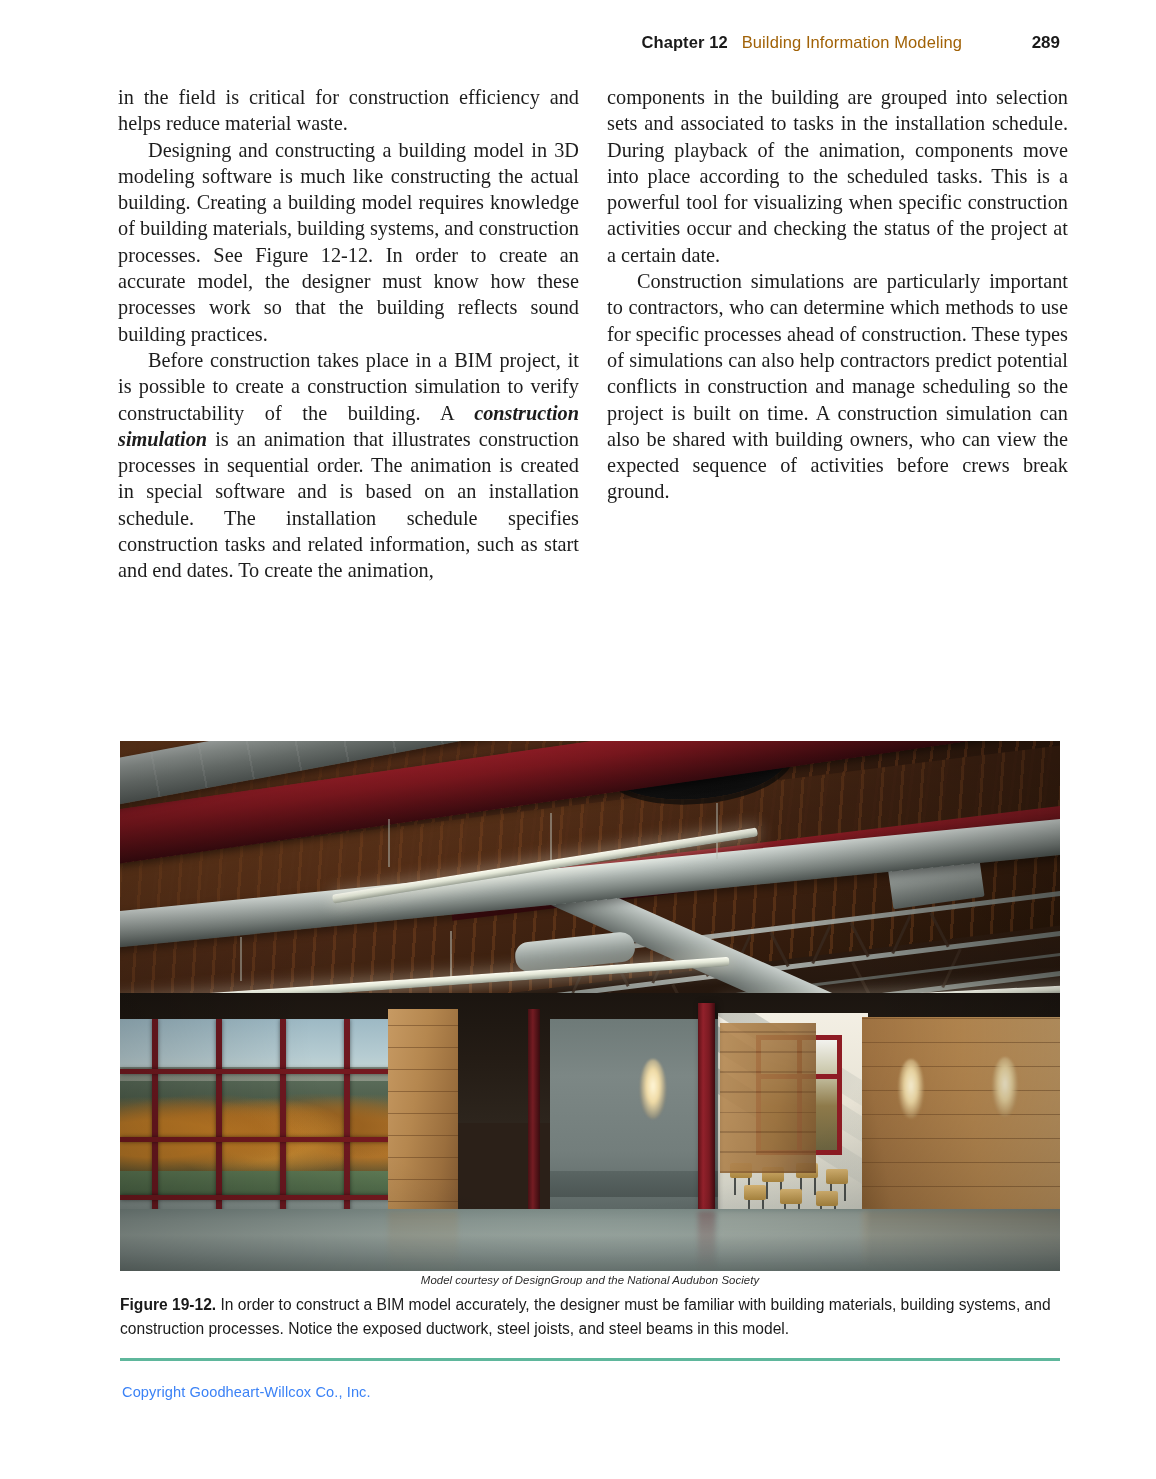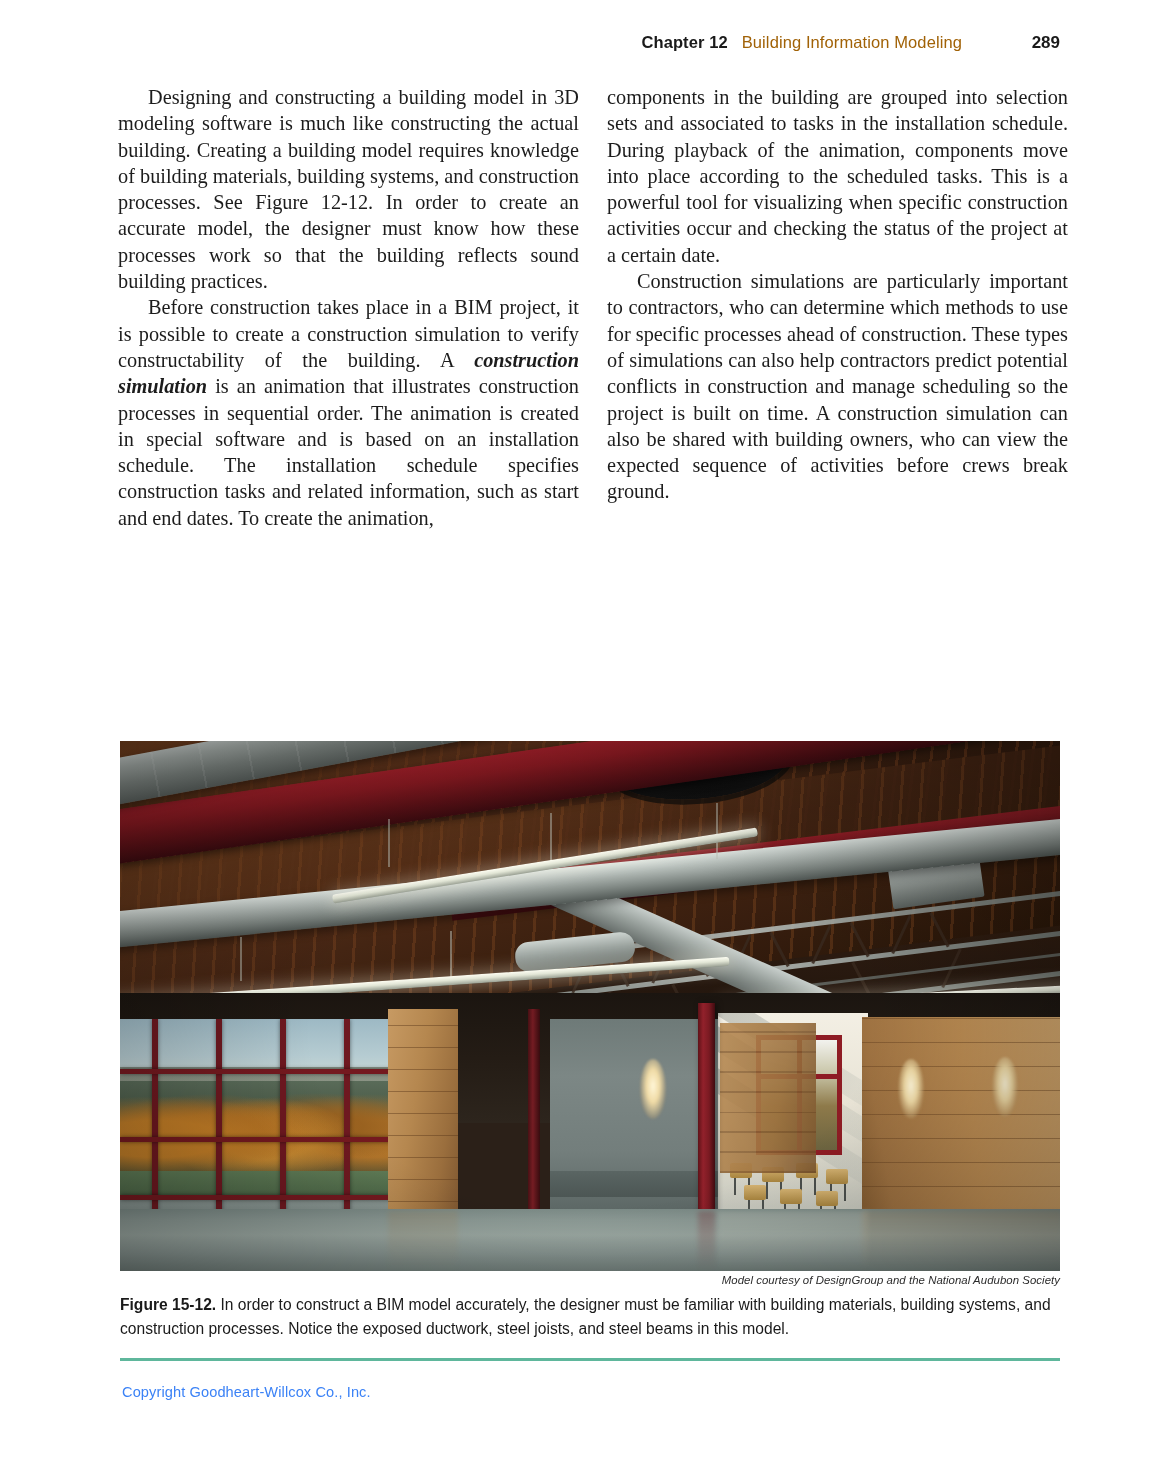--- a/index.html
+++ b/index.html
@@ -375,21 +375,21 @@
 
   
   .vignette{
     position:absolute; inset:0; pointer-events:none;
     background:radial-gradient(ellipse at 50% 55%, rgba(0,0,0,0) 42%, rgba(0,0,0,.35) 100%);
   }
 
   
   .credit {
     margin-top: 3px;
-    text-align: right;
+    text-align: center;
     font-family: "Liberation Sans", sans-serif;
     font-style: italic;
     font-size: 11.4px;
     color: #2b2b2b;
     letter-spacing: 0.05px;
   }
   .caption {
     margin-top: 7px;
     font-family: "Liberation Sans", sans-serif;
     font-size: 15.6px;
@@ -423,20 +423,21 @@
 
 <div class="running-head">
   <span class="rh-chapter">Chapter 12</span>
   <span class="rh-title">Building Information Modeling</span>
   <span class="rh-pageno">289</span>
 </div>
 
 <div class="columns">
 
   <div class="col">
+    <p class="body">in the field is critical for construction efficiency and helps reduce material waste.</p>
 
 
     <p class="body indent"><span>Designing and constructing a building model in 3D modeling software is much like constructing the actual building. Creating a building model requires knowledge of building materials, building systems, and construction processes. See </span><b>Figure 12-12</b><span>. In order to create an accurate model, the designer must know how these processes work so that the building reflects sound building practices.</span></p>
 
     <p class="body indent"><span>Before construction takes place in a BIM project, it is possible to create a construction simulation to verify constructability of the building. A </span><span class="term">construction simulation</span><span> is an ani­mation that illustrates construction processes in sequential order. The animation is created in special software and is based on an installation schedule. The installation schedule specifies construction tasks and related information, such as start and end dates. To create the animation,</span></p>
   </div>
 
   <div class="col">
     <p class="body">components in the building are grouped into selection sets and associated to tasks in the installation schedule. During playback of the ani­mation, components move into place according to the scheduled tasks. This is a powerful tool for visualizing when specific construction activities occur and checking the status of the project at a certain date.</p>
 
@@ -562,18 +563,18 @@
       <div class="refl refl-col"></div>
       <div class="refl refl-glow"></div>
       <div class="refl refl-wood"></div>
 
       <div class="vignette"></div>
     </div>
   </div>
 
   <div class="credit">Model courtesy of DesignGroup and the National Audubon Society</div>
 
-  <div class="caption"><b>Figure 15-12.</b><span> In order to construct a BIM model accurately, the designer must be familiar with building materials, building systems, and construction processes. Notice the exposed ductwork, steel joists, and steel beams in this model.</span></div>
+  <div class="caption"><b>Figure 19-12.</b><span> In order to construct a BIM model accurately, the designer must be familiar with building materials, building systems, and construction processes. Notice the exposed ductwork, steel joists, and steel beams in this model.</span></div>
 </div>
 
 <div class="rule"></div>
 
 <div class="copyright">Copyright Goodheart-Willcox Co., Inc.</div>
 
 </body></html>

